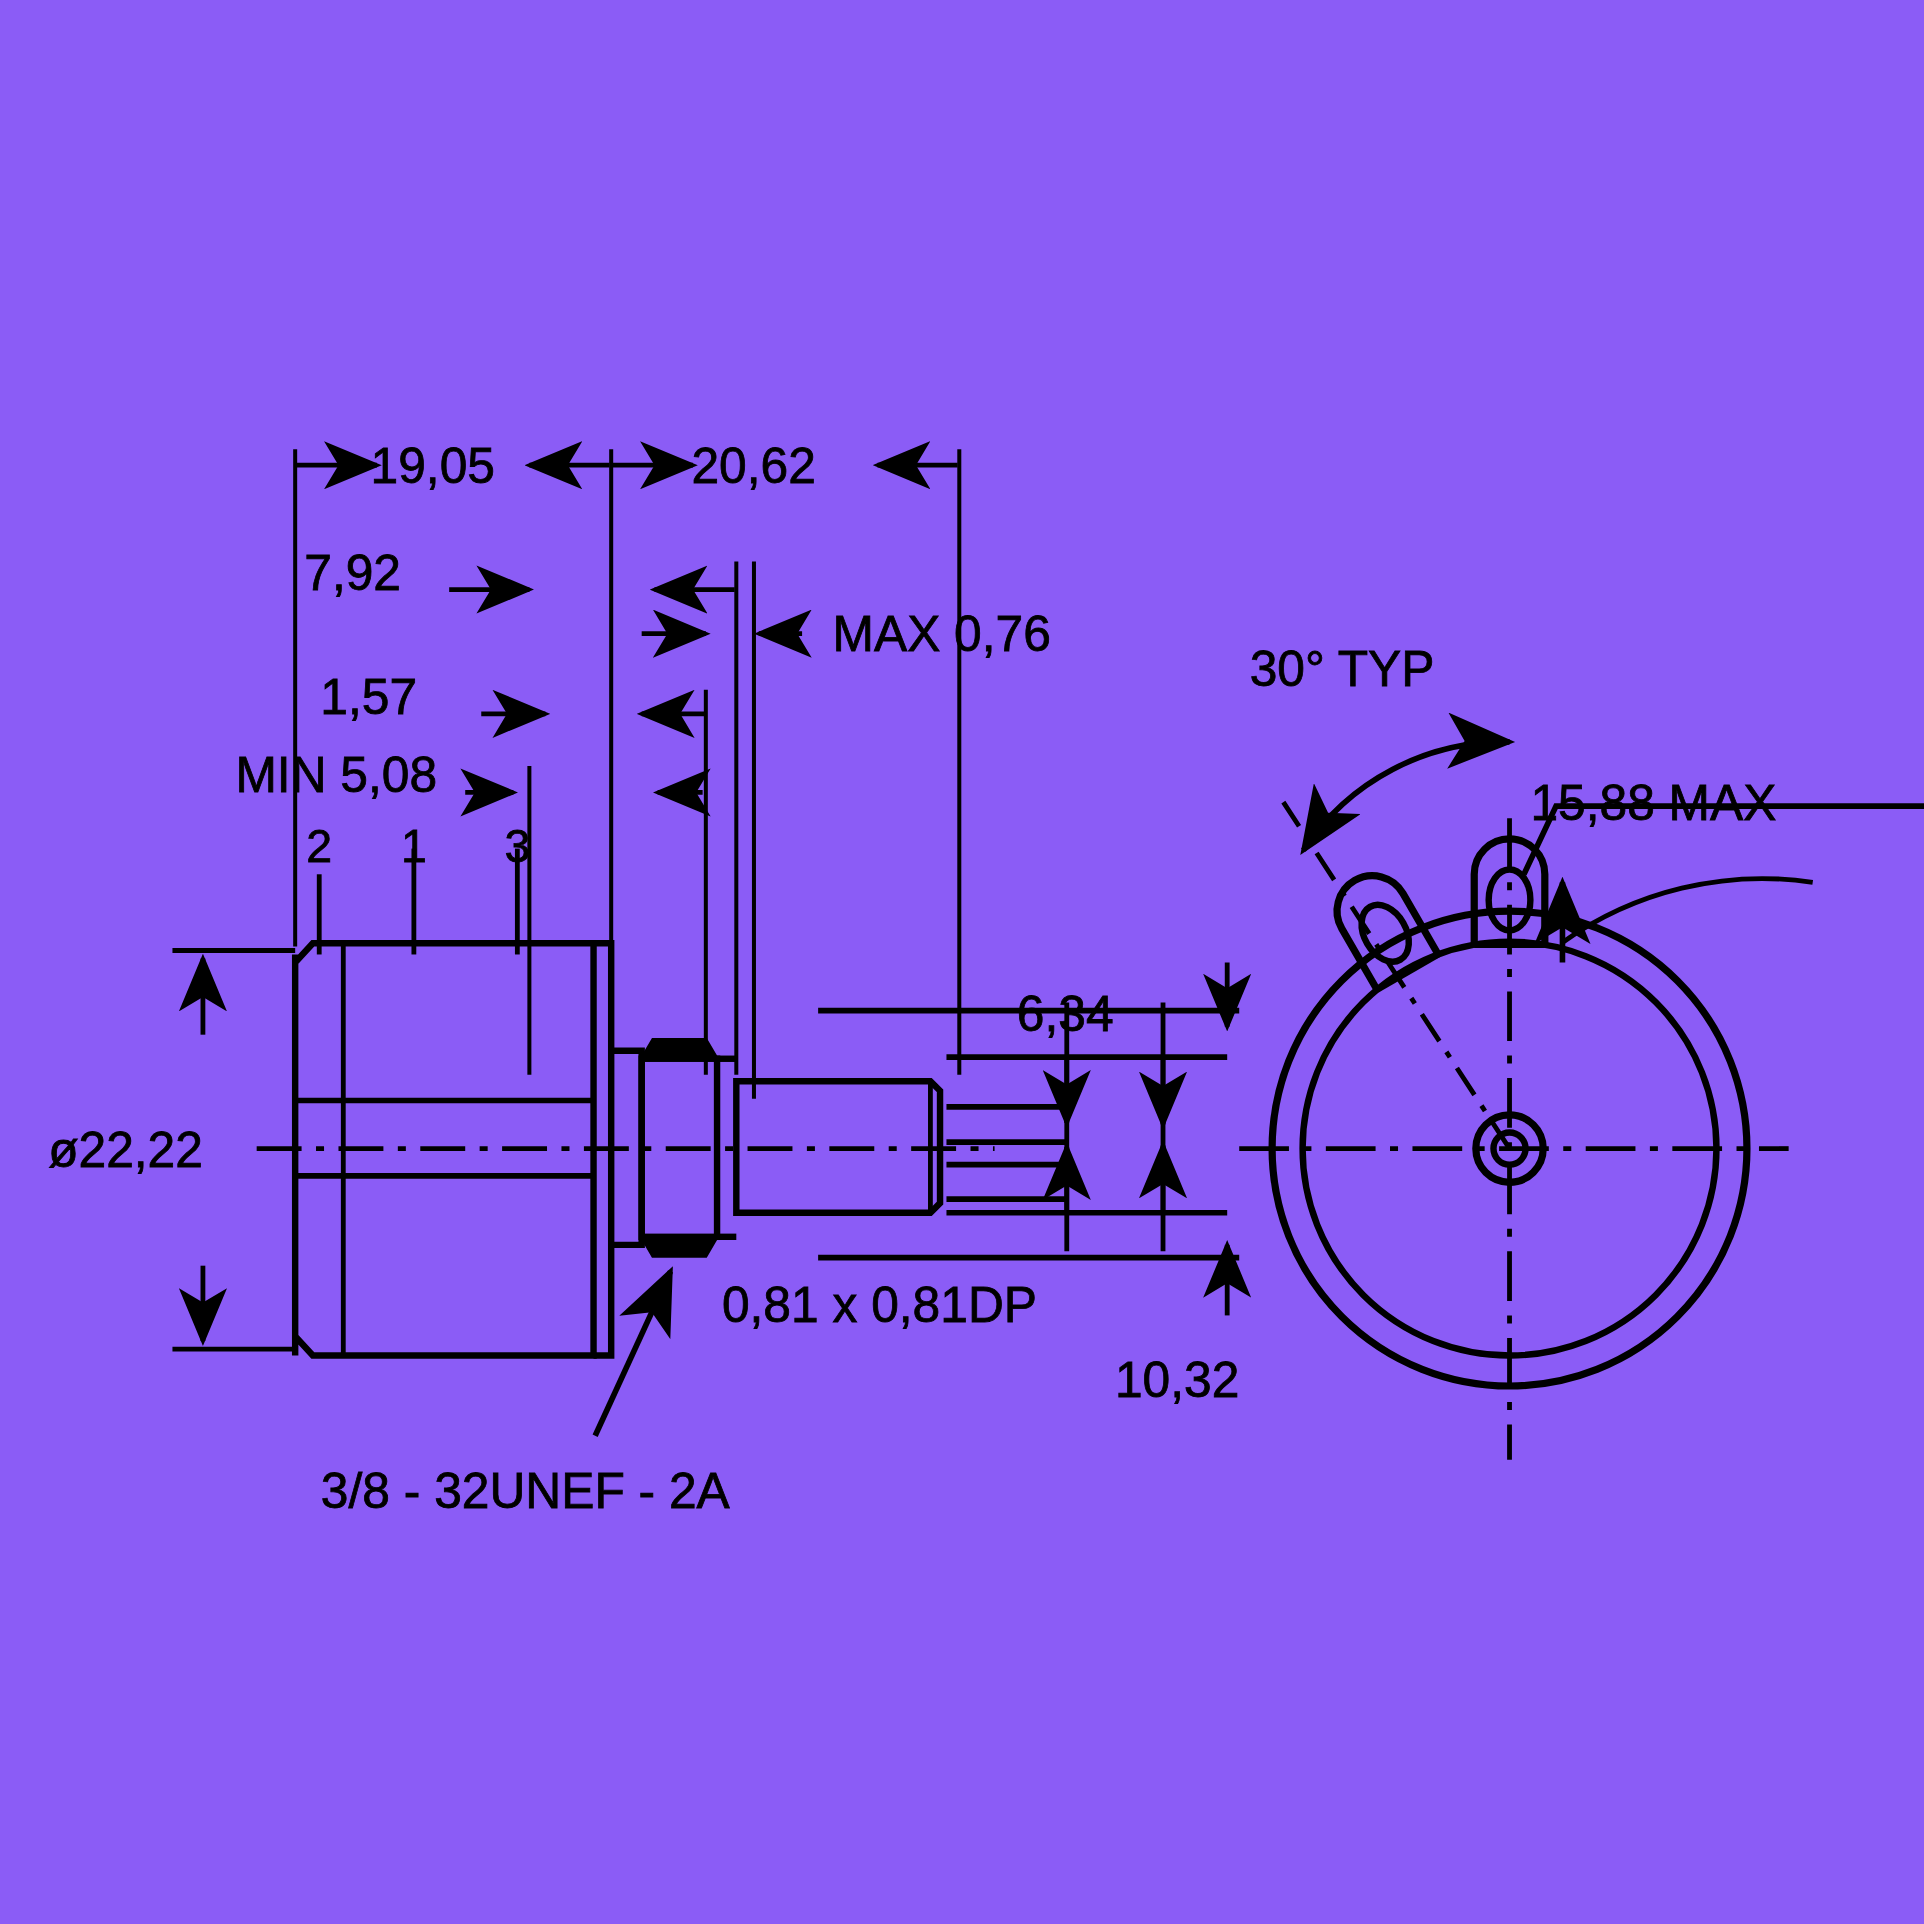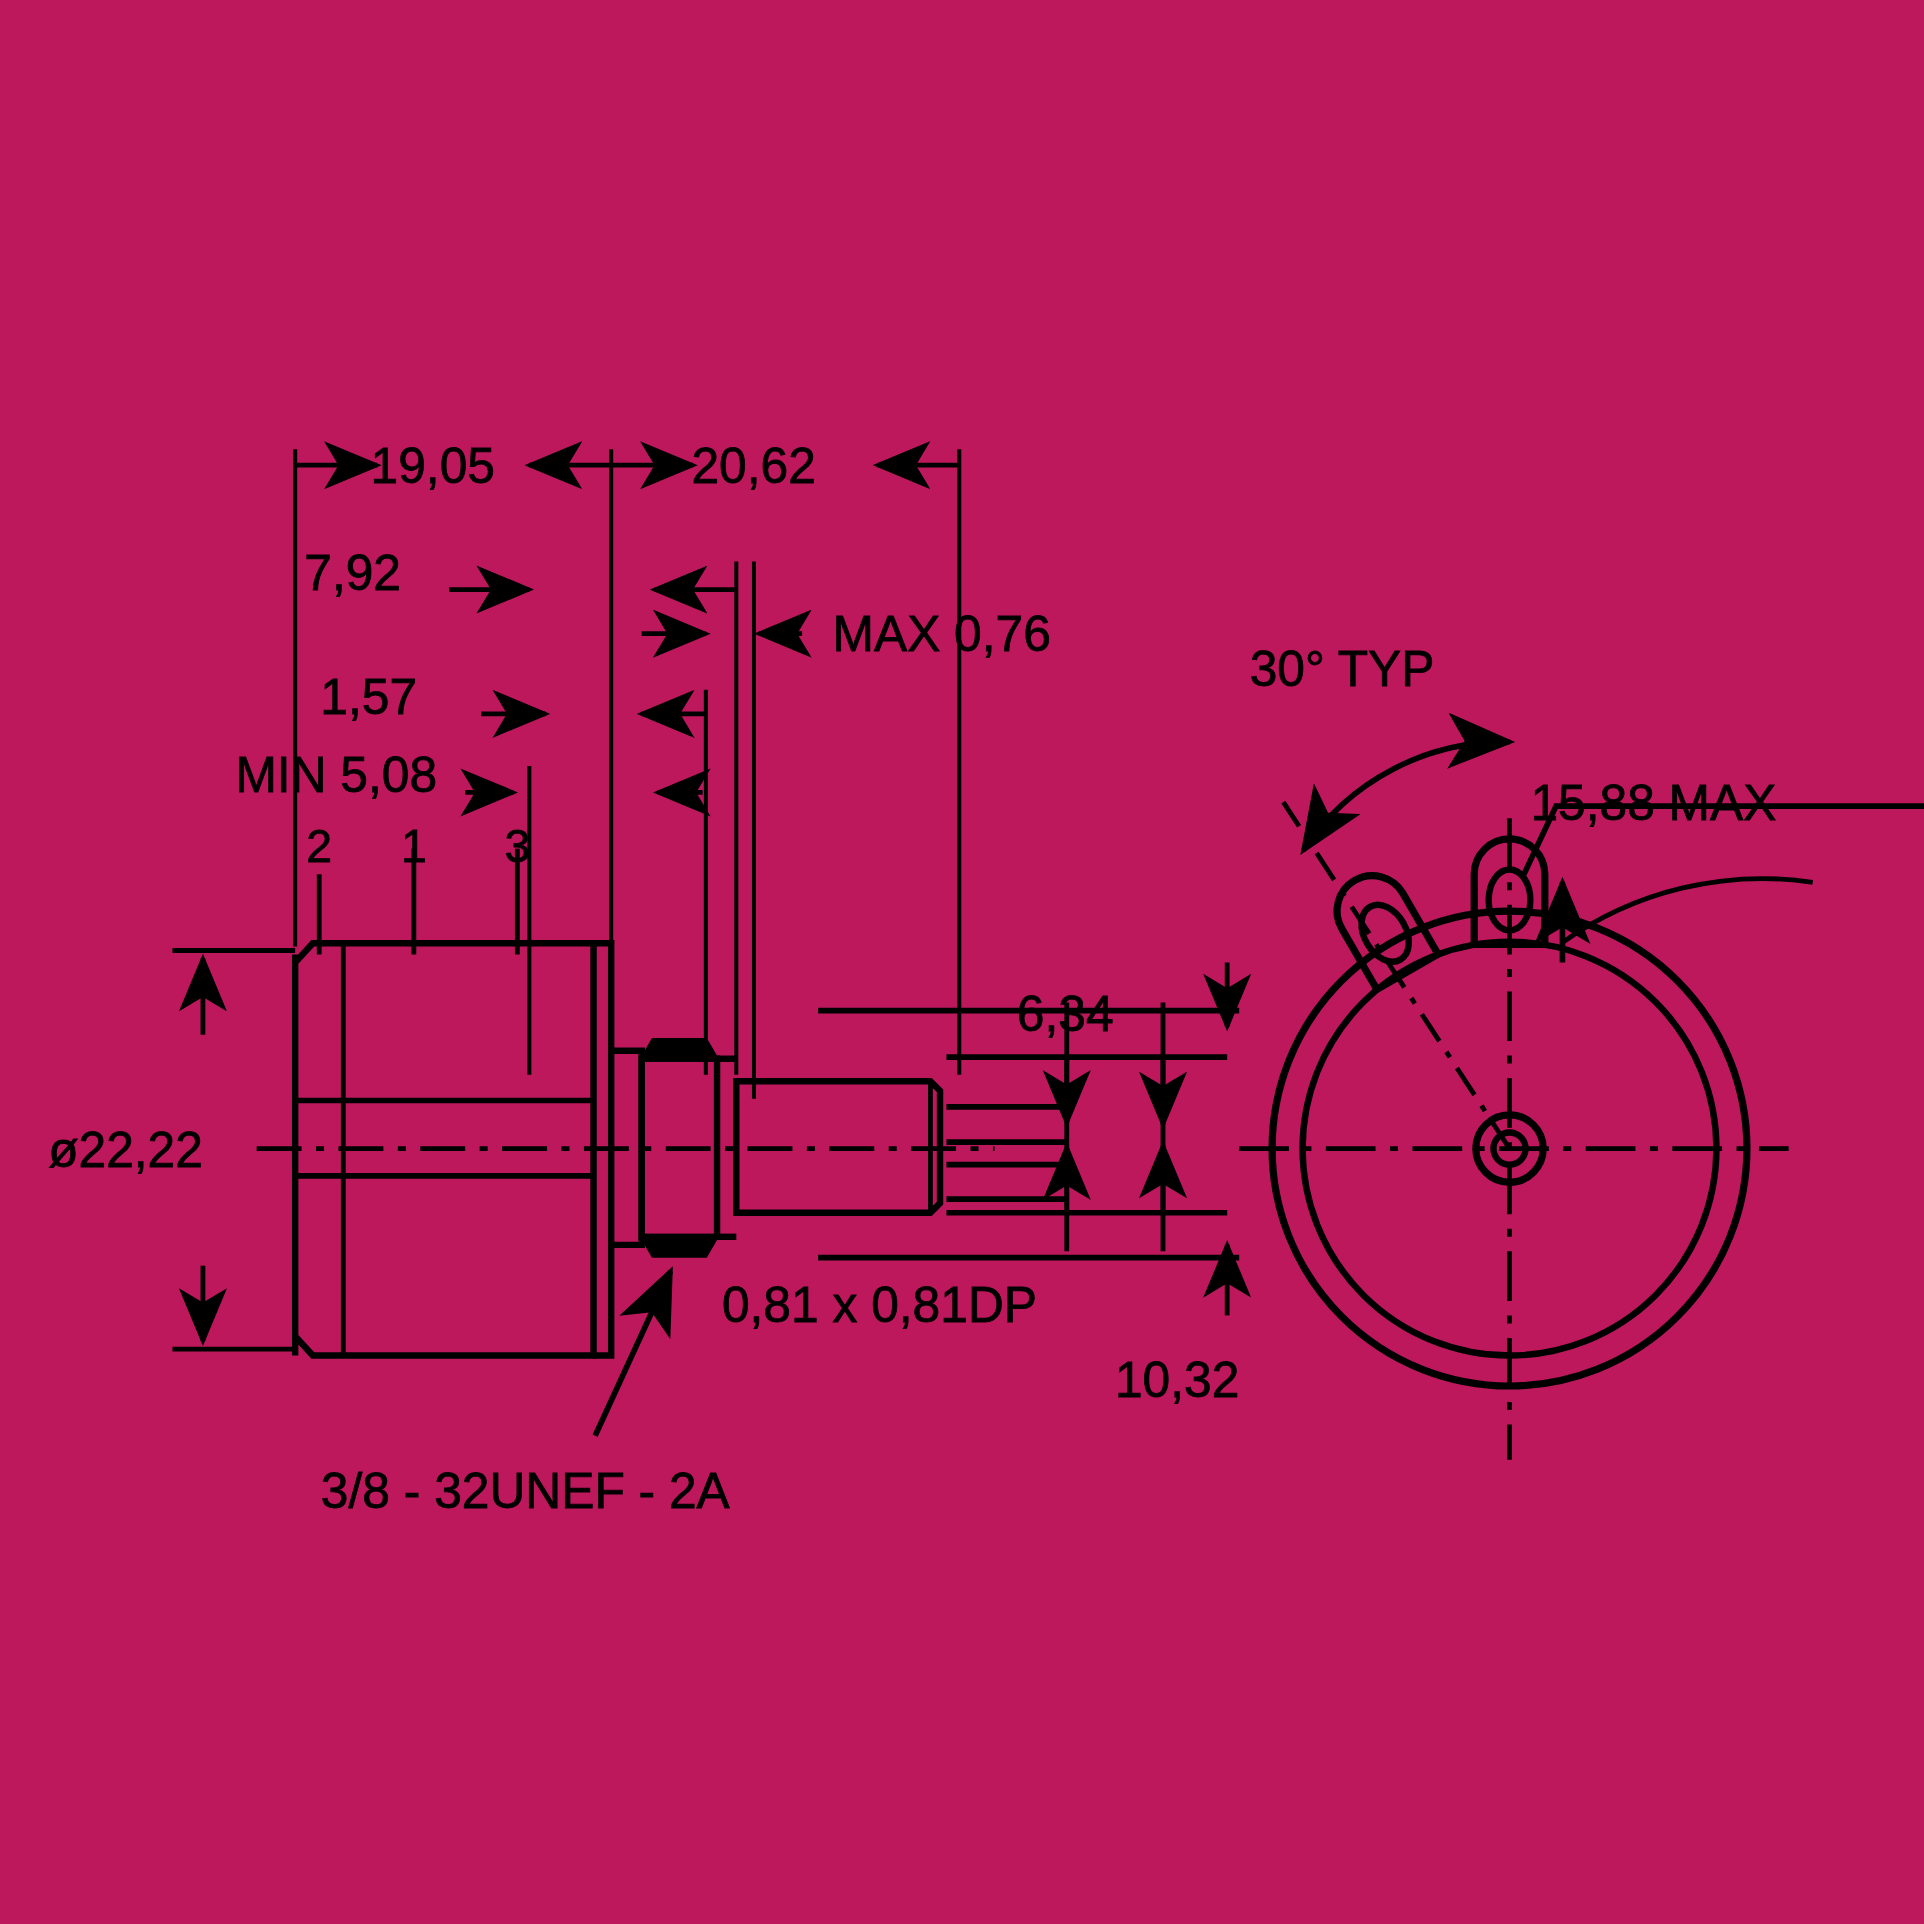--- a/index.html
+++ b/index.html
@@ -4,21 +4,21 @@
 <style>
   html, body {
     margin: 0;
     padding: 0;
     background: #ffffff;
   }
   #sheet {
     position: relative;
     width: 1925px;
     height: 1925px;
-    background: #be185d;
+    background: #8b5cf6;
     font-family: "Liberation Sans", sans-serif;
     overflow: hidden;
   }
   svg { display: block; }
   text {
     font-family: "Liberation Sans", sans-serif;
     fill: #000000;
     font-size: 62px;
     letter-spacing: 0px;
   }

